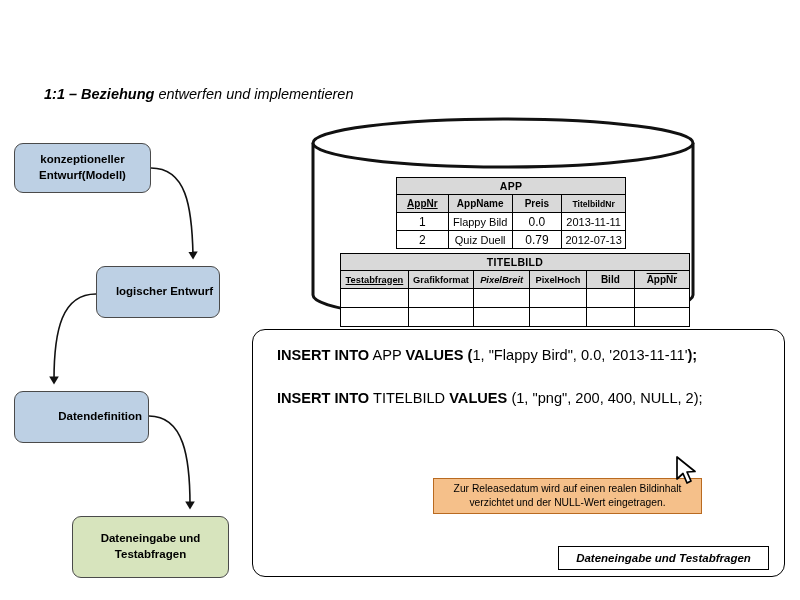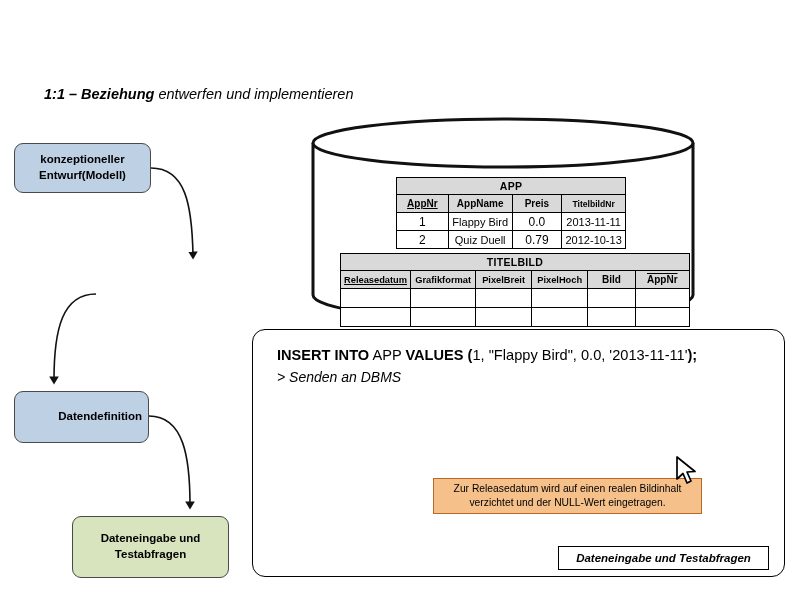--- a/index.html
+++ b/index.html
@@ -120,21 +120,21 @@
 
   #table-app     { left: 396px; top: 177px; width: 230px; }
   #table-app .c0 { width: 52px; }
   #table-app .c1 { width: 62px; }
   #table-app .c2 { width: 52px; }
   #table-app .c3 { width: 64px; }
 
   #table-titelbild     { left: 340px; top: 253px; width: 350px; }
   #table-titelbild .c0 { width: 63px; }
   #table-titelbild .c1 { width: 60px; }
-  #table-titelbild .c2 { width: 53px; }
+  #table-titelbild .c2 { width: 53px; font-style: italic; }
   #table-titelbild .c3 { width: 53px; }
   #table-titelbild .c4 { width: 56px; }
   #table-titelbild .c5 { width: 60px; }
   #table-titelbild .tinyhead { font-size: 9.3px; }
 
   
   #sql-panel {
     position: absolute;
     left: 252px;
     top: 329px;
@@ -229,20 +229,23 @@
       </marker>
     </defs>
     <path d="M151,168 C186,168 192,206 193,255" fill="none" stroke="#111" stroke-width="1.6" marker-end="url(#arrowhead)"></path>
     <path d="M96,294 C62,294 54,330 54,380" fill="none" stroke="#111" stroke-width="1.6" marker-end="url(#arrowhead)"></path>
     <path d="M149,416 C184,416 190,458 190,505" fill="none" stroke="#111" stroke-width="1.6" marker-end="url(#arrowhead)"></path>
   </svg>
 
   <div id="box-konzept" class="flow-box blue">
     <span>konzeptioneller Entwurf(Modell)</span>
   </div>
+  <div id="box-logisch" class="flow-box blue">
+    <span>logischer Entwurf</span>
+  </div>
   <div id="box-datendef" class="flow-box blue">
     <span>Datendefinition</span>
   </div>
   <div id="box-eingabe" class="flow-box green">
     <span>Dateneingabe und Testabfragen</span>
   </div>
 
   <svg id="db-cylinder" viewBox="0 0 384 205" preserveAspectRatio="none">
     <path d="M2,26 L2,178 C2,192 88,203 192,203 C296,203 382,192 382,178 L382,26" fill="#ffffff" stroke="#111" stroke-width="3"></path>
     <ellipse cx="192" cy="26" rx="190" ry="24" fill="#ffffff" stroke="#111" stroke-width="3"></ellipse>
@@ -254,40 +257,40 @@
       <td class="tbl-name" colspan="4">APP</td>
     </tr>
     <tr>
       <td class="col-head c0"><span class="pk">AppNr</span></td>
       <td class="col-head c1">AppName</td>
       <td class="col-head c2">Preis</td>
       <td class="col-head c3" style="font-size:8.6px">TitelbildNr</td>
     </tr>
     <tr>
       <td class="data num">1</td>
-      <td class="data">Flappy Bird</td>
+      <td class="data">Flappy Bild</td>
       <td class="data num">0.0</td>
       <td class="data">2013-11-11</td>
     </tr>
     <tr>
       <td class="data num">2</td>
       <td class="data">Quiz Duell</td>
       <td class="data num">0.79</td>
-      <td class="data">2012-10-13</td>
+      <td class="data">2012-07-13</td>
     </tr>
   </tbody>
     </table>
 
   <table id="table-titelbild" class="db-table">
     <tbody>
         <tr>
       <td class="tbl-name" colspan="6">TITELBILD</td>
     </tr>
     <tr>
-      <td class="col-head c0 tinyhead"><span class="pk">Releasedatum</span></td>
+      <td class="col-head c0 tinyhead"><span class="pk">Testabfragen</span></td>
       <td class="col-head c1 tinyhead">Grafikformat</td>
       <td class="col-head c2 tinyhead">PixelBreit</td>
       <td class="col-head c3 tinyhead">PixelHoch</td>
       <td class="col-head c4">Bild</td>
       <td class="col-head c5"><span class="fk">AppNr</span></td>
     </tr>
     <tr>
       <td class="empty"></td>
       <td class="empty"></td>
       <td class="empty"></td>
@@ -305,22 +308,22 @@
     </tr>
   </tbody>
     </table>
 
   <div id="sql-panel">
     <div class="sql-lines">
 
       <div class="sql-line"><b>INSERT INTO</b><span> APP </span><b>VALUES</b><b> (</b><span>1, "Flappy Bird", 0.0, '2013-11-11'</span><b>);</b></div>
 
 
-      <div class="sql-line"><span class="note">&gt; Senden an DBMS</span></div>
-
+
+      <div class="sql-line" id="sql-line-titelbild"><b>INSERT INTO</b><span> TITELBILD </span><b>VALUES</b><span> (1, "png", 200, 400, NULL, 2);</span></div>
 
     </div>
   </div>
 
   <svg id="mouse-cursor" viewBox="0 0 26 32">
     <path d="M4,2 L4,24 L10,18.5 L14,28 L18,26 L14,17 L22,16.5 Z" fill="#ffffff" stroke="#000" stroke-width="1.7" stroke-linejoin="round"></path>
   </svg>
 
   <div id="callout">
     <span>Zur Releasedatum wird auf einen realen Bildinhalt verzichtet und der NULL-Wert eingetragen.</span>

